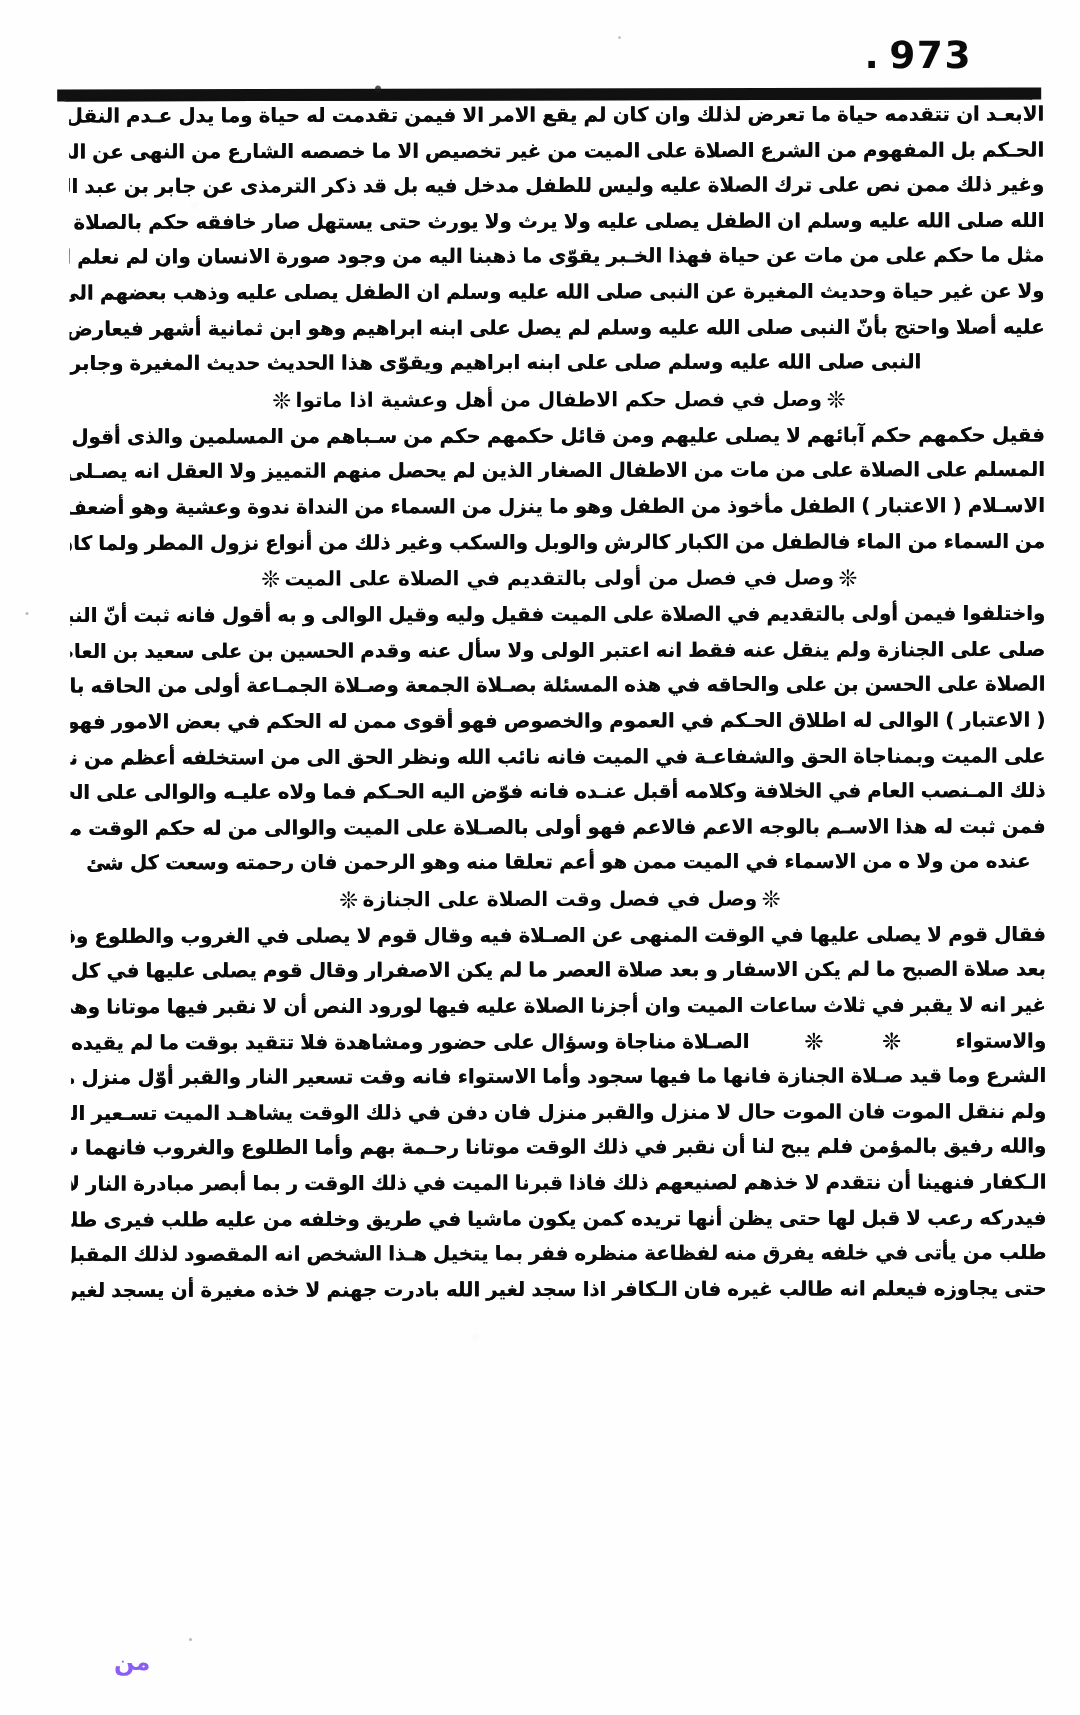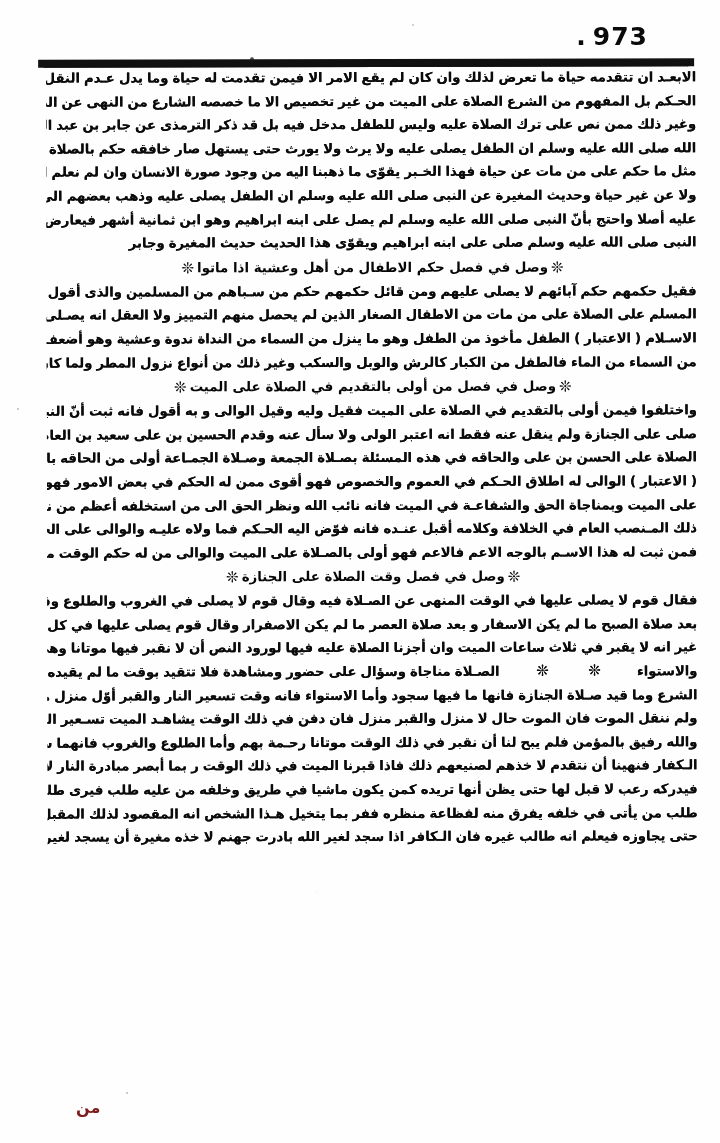--- a/index.html
+++ b/index.html
@@ -97,21 +97,21 @@
 
   
   .rubric{font-weight:700;}
 
   
   .kw{letter-spacing:0.6px;}
 
   
   .catchword{
     position:absolute;left:76px;bottom:26px;
-    font-size:16px;font-weight:700;color:#7f1d1d;
+    font-size:16px;font-weight:700;color:#8b5cf6;
     direction:rtl;
   }
 
   
   .speck{position:absolute;background:#1a1a1a;border-radius:50%;opacity:.75;}
 </style>
 </head>
 <body>
 
 <div class="paper"></div>
@@ -140,21 +140,21 @@
       </div>
     <div class="ln just">
         <span>مثل ما حكم على من مات عن حياة فهذا الخـبر يقوّى ما ذهبنا اليه من وجود صورة الانسان وان لم نعلم ان موته عن حياة</span>
       </div>
     <div class="ln just">
         <span>ولا عن غير حياة وحديث المغيرة عن النبى صلى الله عليه وسلم ان الطفل يصلى عليه وذهب بعضهم الى أن الطفل لا يصـلى</span>
       </div>
     <div class="ln just">
         <span>عليه أصلا واحتج بأنّ النبى صلى الله عليه وسلم لم يصل على ابنه ابراهيم وهو ابن ثمانية أشهر فيعارض هـذا القائل بأنّ</span>
       </div>
-    <div class="ln" style="text-align:right"><span>النبى صلى الله عليه وسلم صلى على ابنه ابراهيم ويقوّى هذا الحديث حديث المغيرة وجابر</span></div>
+    <div class="ln" style="text-align:left"><span>النبى صلى الله عليه وسلم صلى على ابنه ابراهيم ويقوّى هذا الحديث حديث المغيرة وجابر</span></div>
 
     <div class="heading"><span class="floral">❊</span><span>وصل في فصل حكم الاطفال من أهل وعشية اذا ماتوا</span><span class="floral">❊</span></div>
 
     <div class="ln just">
         <span>فقيل حكمهم حكم آبائهم لا يصلى عليهم  ومن قائل حكمهم حكم من سـباهم من المسلمين والذى أقول به انه متى قدر</span>
       </div>
     <div class="ln just">
         <span>المسلم على الصلاة على من مات من الاطفال الصغار الذين لم يحصل منهم التمييز ولا العقل انه يصـلى عليهم فانهم على فطرة</span>
       </div>
     <div class="ln just">
@@ -180,20 +180,21 @@
       </div>
     <div class="ln just">
         <span>على الميت وبمناجاة الحق والشفاعـة في الميت فانه نائب الله ونظر الحق الى من استخلفه أعظم من نظره فيمن لم يجعـل له</span>
       </div>
     <div class="ln just">
         <span>ذلك المـنصب العام في الخلافة وكلامه أقبل عنـده فانه فوّض اليه الحـكم فما ولاه عليـه والوالى على الحقيقة هو الله تعالى</span>
       </div>
     <div class="ln just">
         <span>فمن ثبت له هذا الاسـم بالوجه الاعم فالاعم فهو أولى بالصـلاة على الميت والوالى من له حكم الوقت من الاسماء الالهية فيشفع</span>
       </div>
+    <div class="ln" style="text-align:center"><span>عنده من ولا ه من الاسماء في الميت ممن هو أعم تعلقا منه وهو الرحمن  فان رحمته وسعت كل شئ</span></div>
 
     <div class="heading"><span class="floral">❊</span><span>وصل في فصل وقت الصلاة على الجنازة</span><span class="floral">❊</span></div>
 
     <div class="ln just">
         <span>فقال قوم لا يصلى عليها في الوقت المنهى عن الصـلاة فيه  وقال قوم لا يصلى في الغروب والطلوع  وقال قوم يصـلى عليها</span>
       </div>
     <div class="ln just">
         <span>بعد صلاة الصبح ما لم يكن الاسفار و بعد صلاة العصر ما لم يكن الاصفرار  وقال قوم يصلى عليها في كل وقت و به أقول</span>
       </div>
     <div class="ln just">

